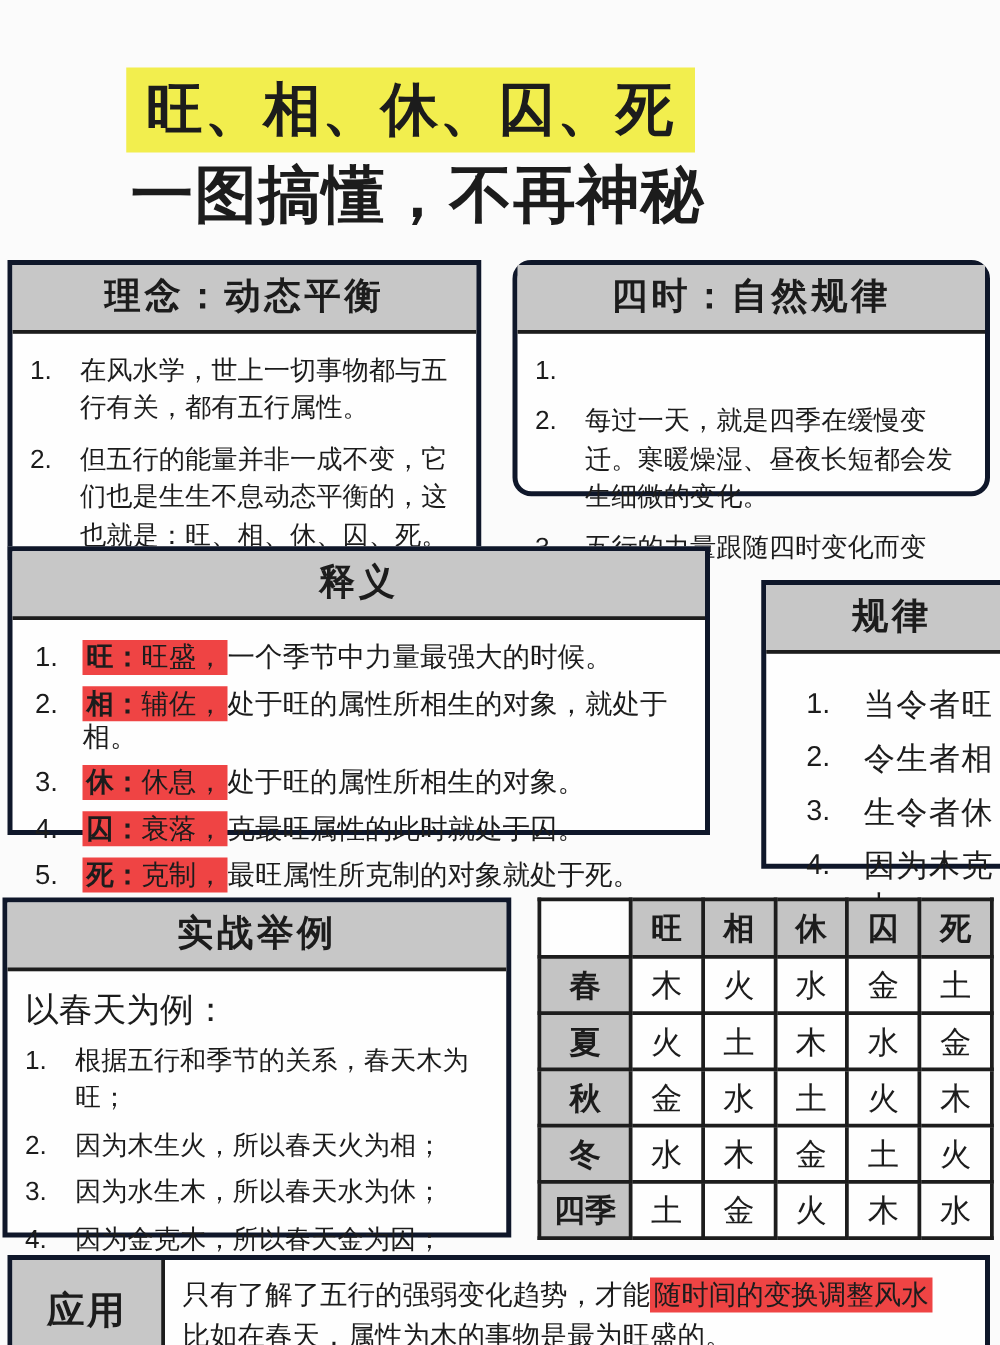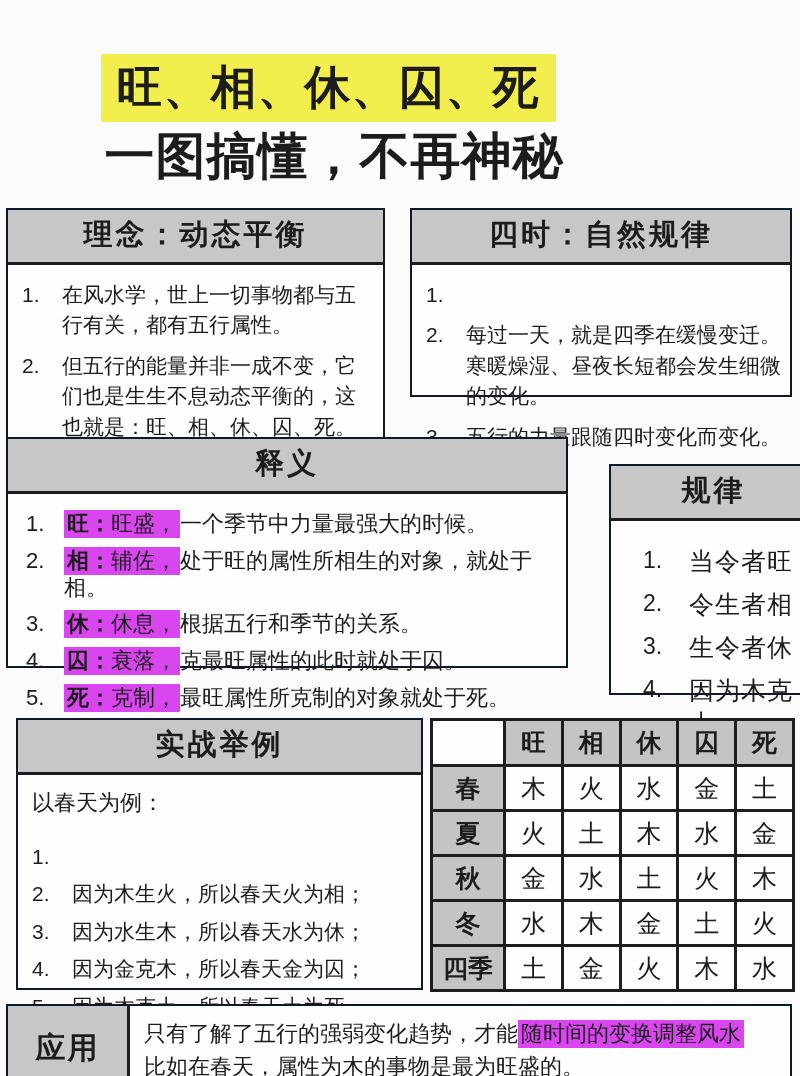--- a/index.html
+++ b/index.html
@@ -10,52 +10,52 @@
     font-family:"Liberation Sans","DejaVu Sans",sans-serif;
   }
 
   
   #title-block { position:absolute; top:54px; left:0; width:656px; text-align:center; }
   .title-hl { display:inline-block; background:#f2ee4e; padding:9px 16px 11px;
               font-size:46px; font-weight:900; line-height:1.05; letter-spacing:1px; }
   .subtitle { font-size:50px; font-weight:900; letter-spacing:1px; margin-top:1px;padding-left:12px; }
 
   
-  .panel { position:absolute; background:#fefefe; border:2px solid #0f172a; }
+  .panel { position:absolute; background:#fefefe; border:4px solid #0f172a; }
   .panel-header { background:#c7c7c7; border-bottom:3px solid #1d1d1d; text-align:center;
                   font-weight:700; font-size:29px; padding:5px 0 7px; letter-spacing:3px; }
 
   #panel-concept { left:6px;   top:208px; width:379px; height:240px; }
-  #panel-seasons { left:410px; top:208px; width:382px; height:189px; }
+  #panel-seasons { left:410px; top:208px; width:382px; height:189px;border-radius:15px; }
   #panel-defs    { left:6px;   top:437px; width:562px; height:231px; }
   #panel-rules   { left:609px; top:464px; width:209px; height:231px; }
-  #panel-example { left:16px;   top:718px; width:407px; height:272px; }
+  #panel-example { left:2px;   top:718px; width:407px; height:272px; }
   #panel-app     { left:6px;   top:1004px; width:786px; height:88px; display:flex; align-items:stretch; }
 
   .panel-body { padding:15px 8px 0 14px; }
   .li  { display:flex; font-size:21px; line-height:1.45; margin-bottom:10px; }
   .li .num { flex:0 0 40px; }
   .li .txt { flex:1; }
 
   
   #panel-defs .panel-body { padding:17px 6px 0 18px; }
   .def { display:flex; font-size:22px; line-height:1.22; margin-bottom:10px; }
   .def .num { flex:0 0 38px; }
-  .hl { background:#d946ef; padding:1px 3px 2px; }
+  .hl { background:#ef4444; padding:1px 3px 2px; }
   .term { font-weight:700; }
 
   
   #panel-rules .panel-body { padding:24px 0 0 32px; }
   .rule { display:flex; font-size:25px; margin-bottom:10px; }
   .rule .num { flex:0 0 46px; font-size:23px; padding-top:2px; }
   .rule .txt { letter-spacing:1px; }
 
   
   #panel-example .panel-body { padding:13px 6px 0 14px; }
-  #panel-example .intro { font-size:22px; margin-bottom:24px; }
+  #panel-example .intro { font-size:27px; margin-bottom:8px; }
   #panel-example .li { margin-bottom:7px; }
 
   
   #grid { position:absolute; left:430px; top:718px; width:365px;
           border-collapse:collapse; table-layout:fixed; }
   #grid td { border:3px solid #1d1d1d; text-align:center; vertical-align:middle;
              font-size:25px; height:45px; background:#fefefe; }
   #grid tr:first-child td { height:46px; }
   #grid .hdr { background:#c4c4c4; font-weight:700; }
   #grid .corner { background:#fefefe; }
@@ -113,21 +113,21 @@
     <div class="def">
       <span class="num">1.</span>
       <span class="txt"><span class="hl"><span class="term">旺：</span><span>旺盛，</span></span><span>一个季节中力量最强大的时候。</span></span>
     </div>
     <div class="def">
       <span class="num">2.</span>
       <span class="txt"><span class="hl"><span class="term">相：</span><span>辅佐，</span></span><span>处于旺的属性所相生的对象，就处于相。</span></span>
     </div>
     <div class="def">
       <span class="num">3.</span>
-      <span class="txt"><span class="hl"><span class="term">休：</span><span>休息，</span></span><span>根据五行和季节的关系。</span></span>
+      <span class="txt"><span class="hl"><span class="term">休：</span><span>休息，</span></span><span>处于旺的属性所相生的对象。</span></span>
     </div>
     <div class="def">
       <span class="num">4.</span>
       <span class="txt"><span class="hl"><span class="term">囚：</span><span>衰落，</span></span><span>克最旺属性的此时就处于囚。</span></span>
     </div>
     <div class="def">
       <span class="num">5.</span>
       <span class="txt"><span class="hl"><span class="term">死：</span><span>克制，</span></span><span>最旺属性所克制的对象就处于死。</span></span>
     </div>
   </div>
@@ -158,20 +158,21 @@
     </div>
   </div>
 </div>
 
 <div class="panel" id="panel-example">
   <div class="panel-header">实战举例</div>
   <div class="panel-body">
     <div class="intro">以春天为例：</div>
     <div class="li">
       <span class="num">1.</span>
+      <span class="txt">根据五行和季节的关系，春天木为旺；</span>
     </div>
     <div class="li">
       <span class="num">2.</span>
       <span class="txt">因为木生火，所以春天火为相；</span>
     </div>
     <div class="li">
       <span class="num">3.</span>
       <span class="txt">因为水生木，所以春天水为休；</span>
     </div>
     <div class="li">

